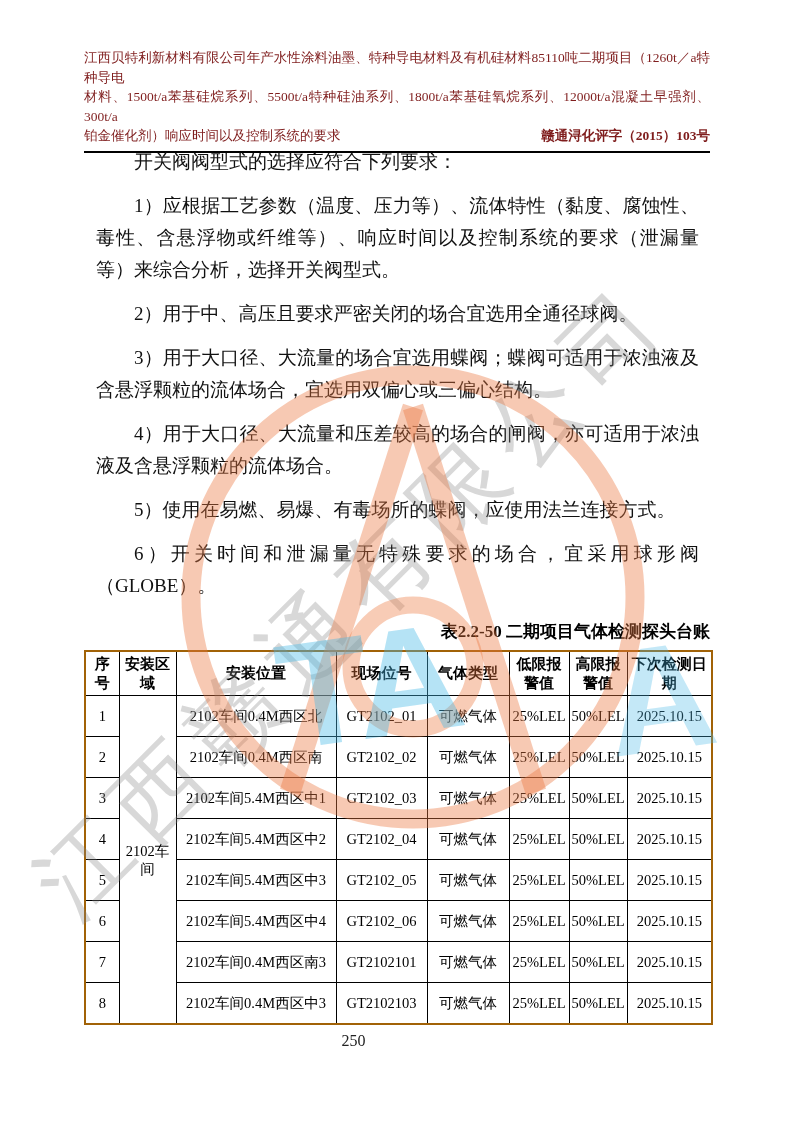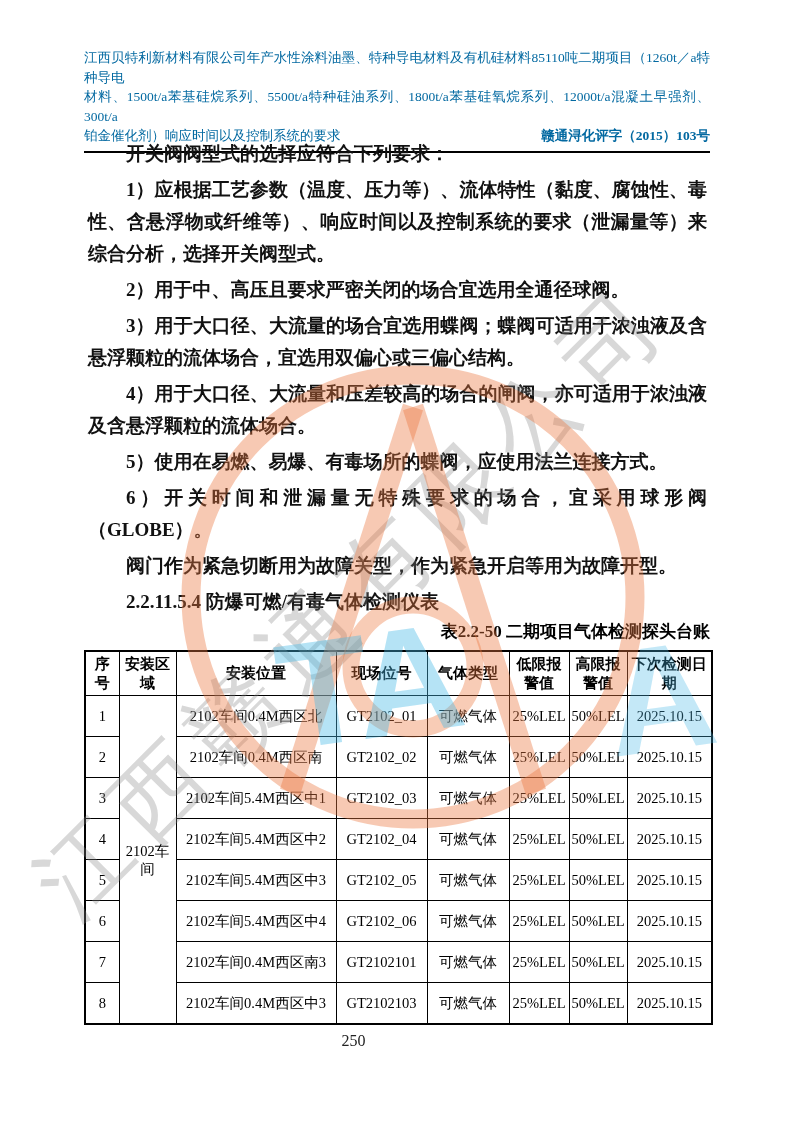--- a/index.html
+++ b/index.html
@@ -4,47 +4,47 @@
 <style>
   html,body{margin:0;padding:0;background:#e8e8e8;}
   #page{
     position:relative;width:793px;height:1122px;background:#ffffff;
     margin:0 auto;overflow:hidden;
     font-family:"Liberation Serif","DejaVu Serif",serif;color:#111;
   }
   
   #doc-header{
     position:absolute;left:84px;top:48px;width:626px;
-    font-size:13.5px;line-height:19.5px;color:#0369a1;
+    font-size:13.5px;line-height:19.5px;color:#7f1d1d;
     border-bottom:2px solid #000;padding-bottom:5px;
   }
   #doc-header .hline{text-align:justify;}
   #doc-header .hline3{display:flex;justify-content:space-between;align-items:flex-end;}
   #doc-header .doc-number{font-weight:bold;white-space:nowrap;}
   
   #body-text{
     position:absolute;left:84px;top:134px;width:627px;height:482px;
     font-size:19px;line-height:32px;overflow:hidden;
   }
-  #body-text p{margin:4px;text-indent:2em;text-align:justify;font-weight:bold;}
+  #body-text p{margin:12px;text-indent:2em;text-align:justify;}
   
   #table-title{
     position:absolute;left:84px;top:620px;width:626px;
     text-align:right;font-weight:bold;font-size:17px;color:#000;
   }
   #gas-table{
     position:absolute;left:84px;top:650px;width:627px;height:364px;
     border-collapse:collapse;table-layout:fixed;
     font-size:14.5px;color:#000;
   }
   #gas-table th,#gas-table td{
     border:1px solid #000;text-align:center;vertical-align:middle;
     padding:1px 2px;overflow:hidden;
   }
-  #gas-table{border:2px solid #000000;}
+  #gas-table{border:2px solid #a16207;}
   #gas-table thead th{font-weight:bold;font-size:15px;line-height:19px;height:41px;}
   #gas-table tbody td{height:38px;line-height:18px;}
   col.c-no{width:34px;}  col.c-area{width:57px;} col.c-loc{width:160px;}
   col.c-tag{width:91px;} col.c-gas{width:82px;}  col.c-low{width:60px;}
   col.c-high{width:58px;}col.c-date{width:85px;}
   
   #page-footer{
     position:absolute;left:0;top:1032px;width:707px;text-align:center;
     font-size:16px;color:#222;
   }

